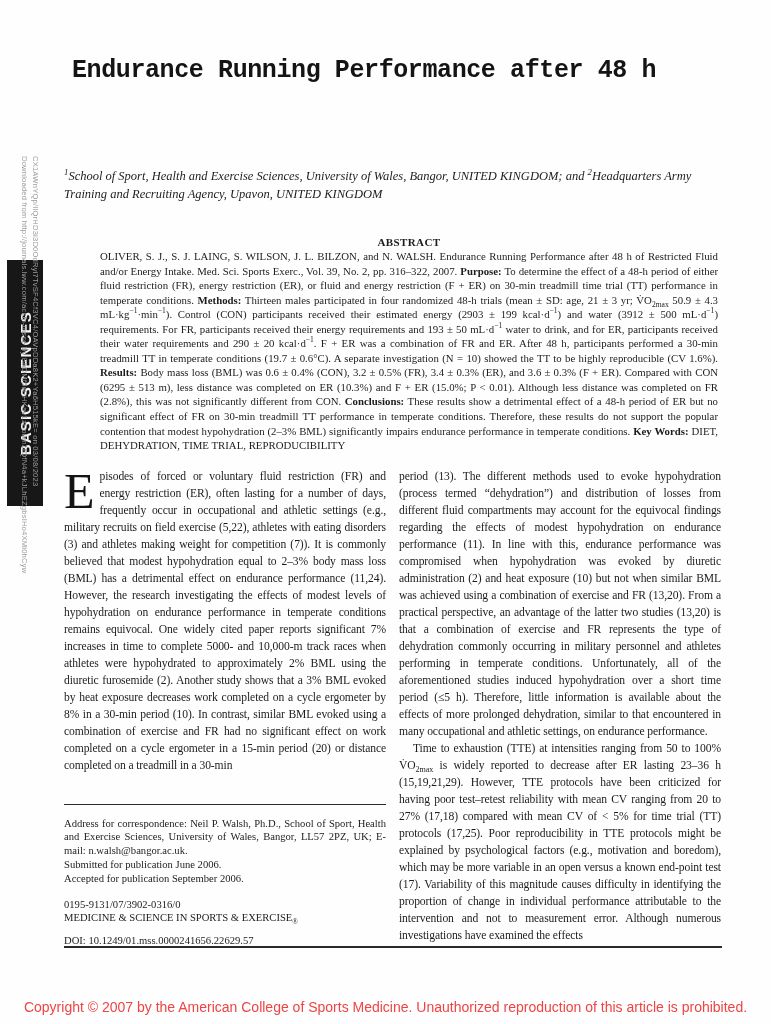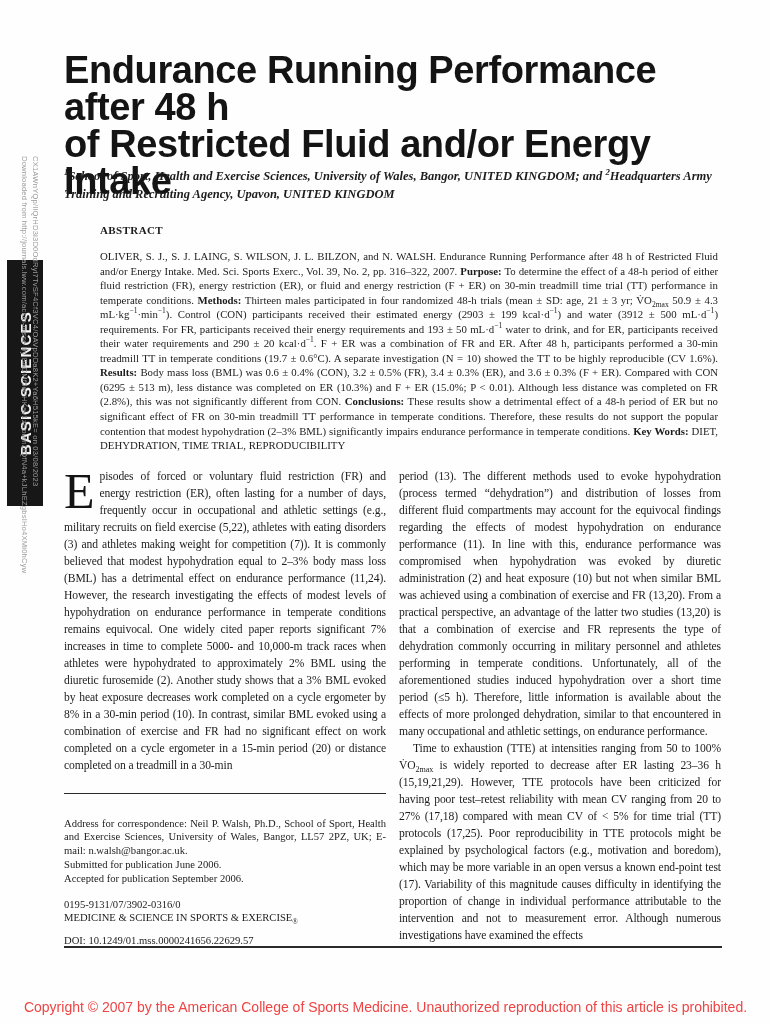--- a/index.html
+++ b/index.html
@@ -20,54 +20,54 @@
   .banner{
     position:absolute;left:7px;top:260px;width:36px;height:246px;
     background:#171717;z-index:2;display:flex;align-items:center;justify-content:center;
   }
   .banner span{
     writing-mode:vertical-rl;transform:rotate(180deg);
     font-family:"Liberation Sans","DejaVu Sans",sans-serif;
     font-weight:bold;font-size:15px;letter-spacing:1.2px;color:#f2f2f2;white-space:nowrap;
   }
   .title{
-    position:absolute;left:64px;top:52px;width:680px;
-    font-family:Liberation Sans, sans-serif;
-    font-weight:bold;font-size:38px;line-height:37px;letter-spacing:-.4px;color:#141414;
+    position:absolute;left:72px;top:52px;width:680px;
+    font-family:Liberation Mono, monospace;
+    font-weight:bold;font-size:25px;line-height:37px;letter-spacing:-.4px;color:#141414;
   }
   .authors{
     position:absolute;left:64px;top:142px;width:670px;
     font-size:12.5px;letter-spacing:.2px;
   }
   .affiliation{
     position:absolute;left:64px;top:167px;width:662px;
-    font-style:italic;font-size:12.5px;line-height:18px;font-weight:bold;
+    font-style:italic;font-size:12.5px;line-height:18px;
   }
   .abs-head{
-    position:absolute;left:100px;top:224px;width:618px;
+    position:absolute;left:100px;top:236px;width:618px;text-align:center;
     font-weight:bold;font-size:11px;letter-spacing:.4px;
   }
   .abs-body{
     position:absolute;left:100px;top:249px;width:618px;
     font-size:10.8px;line-height:14.55px;text-align:justify;
   }
   .columns{
     position:absolute;left:64px;top:468px;width:658px;display:flex;gap:13px;
   }
   .col{
     width:322px;font-size:11.6px;line-height:17px;text-align:justify;letter-spacing:-.1px;
   }
   .col-left{height:480px;display:flex;flex-direction:column;justify-content:space-between;}
   .dropcap{
     float:left;font-size:50px;line-height:40px;margin:3px 5px 0 0;color:#141414;
   }
   .indent{text-indent:14px;}
   .footnote{
     font-size:10.6px;line-height:13.8px;letter-spacing:0;
-    border-top:1.5px solid #2a2a2a;padding-top:23px;text-align:left;
+    border-top:1.5px solid #2a2a2a;padding-top:12px;text-align:left;
   }
   .footnote .just{text-align:justify;}
   .fn-gap{margin-top:12px;}
   .fn-gap-sm{margin-top:9px;}
   .bottom-rule{
     position:absolute;left:64px;top:946px;width:658px;border-top:2px solid #2a2a2a;
   }
   .pagenum{
     position:absolute;left:64px;top:952px;width:658px;text-align:center;font-size:12px;
   }
@@ -90,21 +90,20 @@
     <div>Downloaded from http://journals.lww.com/acsm-msse by BhDMf5ePHKav1zEoum1tQfN4a+kJLhEZgbsIHo4XMi0hCyw</div>
     <div>CX1AWnYQp/IlQrHD3i3D0OdRyi7TvSF4Cf3VC4/OAVpDDa8K2+Ya6H515kE= on 03/08/2023</div>
   </div>
 
   <div class="banner">
     <span>BASIC SCIENCES</span>
   </div>
 
   <h1 class="title" style="margin:0;">
     <span>Endurance Running Performance after 48 h</span><br>
-    <span>of Restricted Fluid and/or Energy Intake</span>
   </h1>
 
 
   <div class="affiliation"><span class="seg-sup">1</span><span>School of Sport, Health and Exercise Sciences, University of Wales, Bangor, UNITED KINGDOM; and </span><span class="seg-sup">2</span><span>Headquarters Army Training and Recruiting Agency, Upavon, UNITED KINGDOM</span></div>
 
   <div class="abs-head">ABSTRACT</div>
 
   <div class="abs-body"><span>OLIVER, S. J., S. J. LAING, S. WILSON, J. L. BILZON, and N. WALSH. Endurance Running Performance after 48 h of Restricted Fluid and/or Energy Intake. </span><span class="seg-i">Med. Sci. Sports Exerc.</span><span>, Vol. 39, No. 2, pp. 316–322, 2007. </span><span class="seg-b">Purpose:</span><span> To determine the effect of a 48-h period of either fluid restriction (FR), energy restriction (ER), or fluid and energy restriction (F + ER) on 30-min treadmill time trial (TT) performance in temperate conditions. </span><span class="seg-b">Methods:</span><span> Thirteen males participated in four randomized 48-h trials (mean ± SD: age, 21 ± 3 yr; V̇O</span><span class="seg-sub">2max</span><span> 50.9 ± 4.3 mL·kg</span><span class="seg-sup">−1</span><span>·min</span><span class="seg-sup">−1</span><span>). Control (CON) participants received their estimated energy (2903 ± 199 kcal·d</span><span class="seg-sup">−1</span><span>) and water (3912 ± 500 mL·d</span><span class="seg-sup">−1</span><span>) requirements. For FR, participants received their energy requirements and 193 ± 50 mL·d</span><span class="seg-sup">−1</span><span> water to drink, and for ER, participants received their water requirements and 290 ± 20 kcal·d</span><span class="seg-sup">−1</span><span>. F + ER was a combination of FR and ER. After 48 h, participants performed a 30-min treadmill TT in temperate conditions (19.7 ± 0.6°C). A separate investigation (</span><span class="seg-i">N</span><span> = 10) showed the TT to be highly reproducible (CV 1.6%). </span><span class="seg-b">Results:</span><span> Body mass loss (BML) was 0.6 ± 0.4% (CON), 3.2 ± 0.5% (FR), 3.4 ± 0.3% (ER), and 3.6 ± 0.3% (F + ER). Compared with CON (6295 ± 513 m), less distance was completed on ER (10.3%) and F + ER (15.0%; </span><span class="seg-i">P</span><span> &lt; 0.01). Although less distance was completed on FR (2.8%), this was not significantly different from CON. </span><span class="seg-b">Conclusions:</span><span> These results show a detrimental effect of a 48-h period of ER but no significant effect of FR on 30-min treadmill TT performance in temperate conditions. Therefore, these results do not support the popular contention that modest hypohydration (2–3% BML) significantly impairs endurance performance in temperate conditions. </span><span class="seg-b">Key Words:</span><span> DIET, DEHYDRATION, TIME TRIAL, REPRODUCIBILITY</span></div>
 
   <div class="columns">

